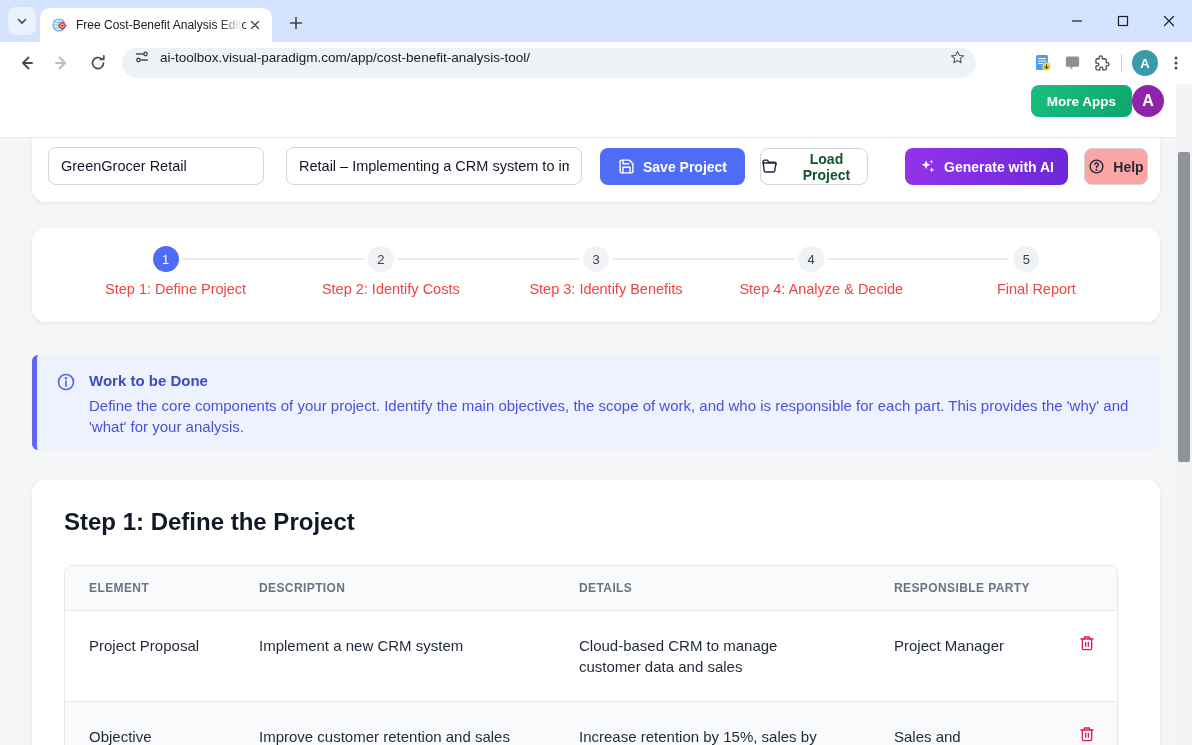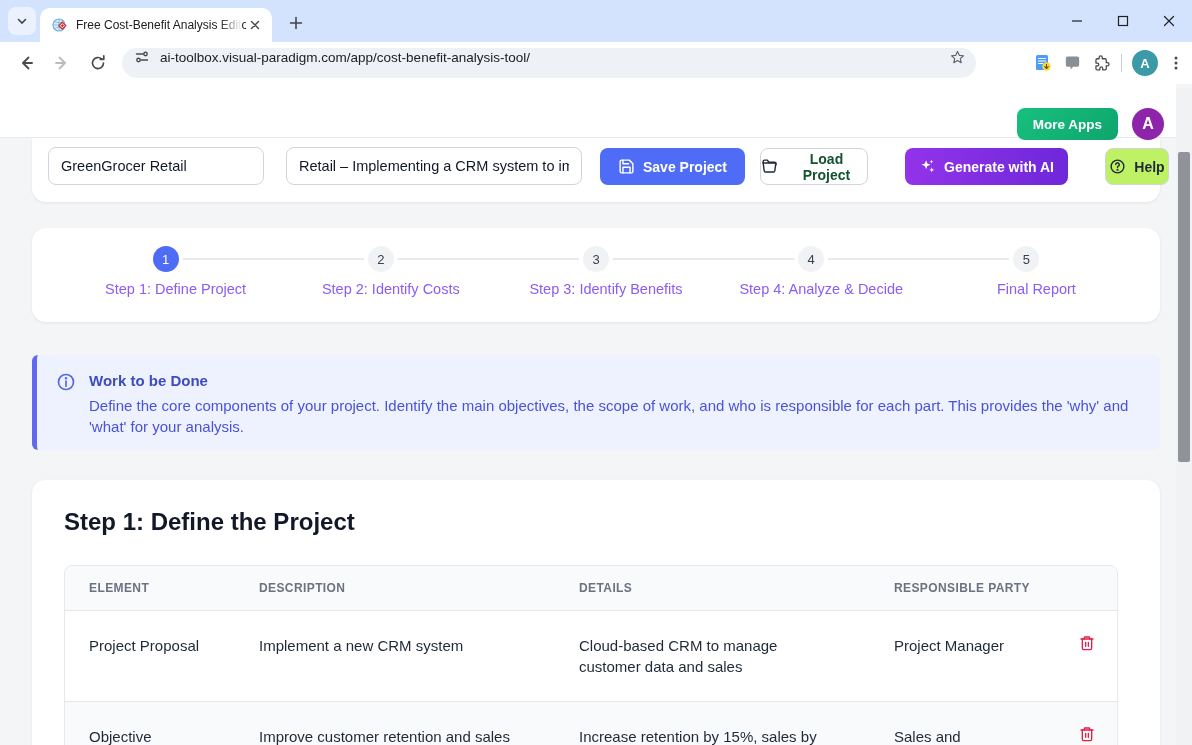--- a/index.html
+++ b/index.html
@@ -29,46 +29,46 @@
   .right-icons { position:absolute; right:8px; top:0; height:42px; display:flex; align-items:center; gap:10px; }
   .chrome-sep { width:1px; height:18px; background:#c6cdd6; }
   .chrome-avatar { width:26px; height:26px; border-radius:50%; background:#3a9aa8; color:#fff; font-size:13px; font-weight:bold; display:flex; align-items:center; justify-content:center; }
 
   
   .app-header { position:absolute; left:0; top:84px; width:1176px; height:54px; background:#ffffff; border-bottom:1px solid #e9eaec; z-index:5; }
   .brand { position:absolute; left:12px; top:8px; display:flex; align-items:center; gap:10px; }
   .brand-title { font-size:17px; font-weight:bold; color:#1f2937; line-height:20px; }
   .brand-sub { font-size:12.5px; color:#6b7280; margin-top:2px; }
   .brand-sub a { color:#4b5563; text-decoration:underline; }
-  .header-right { position:absolute; right:12px; top:24px; display:flex; align-items:flex-end; gap:14px; }
+  .header-right { position:absolute; right:12px; top:1px; display:flex; align-items:flex-end; }
   .more-apps-btn { height:32px; padding:0 16px; border:none; border-radius:8px; background:linear-gradient(135deg,#17c07f,#0ea56d); color:#fff; font-size:13.5px; font-weight:bold; font-family:inherit; display:flex; align-items:center; }
   .app-avatar { width:32px; height:32px; border-radius:50%; background:#8e24aa; color:#fff; font-weight:bold; font-size:16px; display:flex; align-items:center; justify-content:center; }
 
   
   .page { position:absolute; left:0; top:138px; width:1176px; height:607px; background:#f4f5f7; }
   .card { position:absolute; background:#ffffff; box-shadow:0 1px 3px rgba(16,24,40,.08); }
 
   .toolbar-card { left:32px; top:0; width:1128px; height:64px; border-radius:0 0 14px 14px; }
   .tb-input { position:absolute; top:9px; height:38px; border:1px solid #d1d5db; border-radius:8px; padding:0 12px; font-size:14.5px; color:#111827; font-family:inherit; background:#fff; outline:none; }
   .tb-input.name { left:16px; width:216px; }
   .tb-input.desc { left:254px; width:296px; }
   .btn { position:absolute; top:10px; height:37px; border-radius:8px; display:flex; align-items:center; justify-content:center; gap:8px; font-size:14px; font-weight:bold; font-family:inherit; border:none; cursor:pointer; }
   .btn .bicon { display:flex; }
   .btn-save { left:568px; width:145px; background:#4e6cf5; color:#fff;align-items:center; }
   .btn-load { left:728px; width:108px; background:#fff; color:#14532d; border:1px solid #d1d5db; }
   .btn-ai { left:873px; width:163px; background:linear-gradient(90deg,#9333ea,#6d28d9); color:#fff; }
-  .btn-help { left:1052px; width:64px; background:#bef264; color:#1f2937; border:1px solid #d1d5db;margin-left:21px; }
+  .btn-help { left:1052px; width:64px; background:#fca5a5; color:#1f2937; border:1px solid #d1d5db; }
 
   .steps-card { left:32px; top:90px; width:1128px; height:94px; border-radius:14px; }
   .steps-line { position:absolute; left:133px; right:133px; top:30px; height:2px; background:#e8eaee; }
   .steps-row { position:absolute; inset:0; display:flex; padding:0 26px; }
   .step { flex:1; display:flex; flex-direction:column; align-items:center; padding-top:18px; position:relative; }
   .step-circle { width:26px; height:26px; border-radius:50%; background:#f1f2f4; color:#374151; font-size:13px; display:flex; align-items:center; justify-content:center; box-shadow:0 0 0 4px #ffffff; z-index:2; }
   .step.active .step-circle { background:#4e6cf5; color:#fff; }
-  .step-label { margin-top:9px; font-size:14.5px; color:#8b5cf6;margin-left:20px; }
+  .step-label { margin-top:9px; font-size:14.5px; color:#ef4444;margin-left:20px; }
 
   .info-box { position:absolute; left:32px; top:217px; width:1128px; height:95px; background:#eef2ff; border-left:5px solid #6366f1; border-radius:6px; }
   .info-icon { position:absolute; left:19px; top:17px; color:#5468e8; }
   .info-title { position:absolute; left:52px; top:17px; font-size:15px; font-weight:bold; color:#3b4cc0; }
   .info-body { position:absolute; left:52px; top:40px; width:1052px; font-size:15px; line-height:21px; color:#4953d8; }
 
   .main-card { left:32px; top:342px; width:1128px; height:280px; border-radius:14px 14px 0 0; }
   .main-heading { position:absolute; left:32px; top:28px; font-size:24px; font-weight:bold; color:#111827; }
 
   .dtable { position:absolute; left:32px; top:85px; width:1054px; border:1px solid #e5e7eb; border-radius:8px 8px 0 0; overflow:hidden; }

